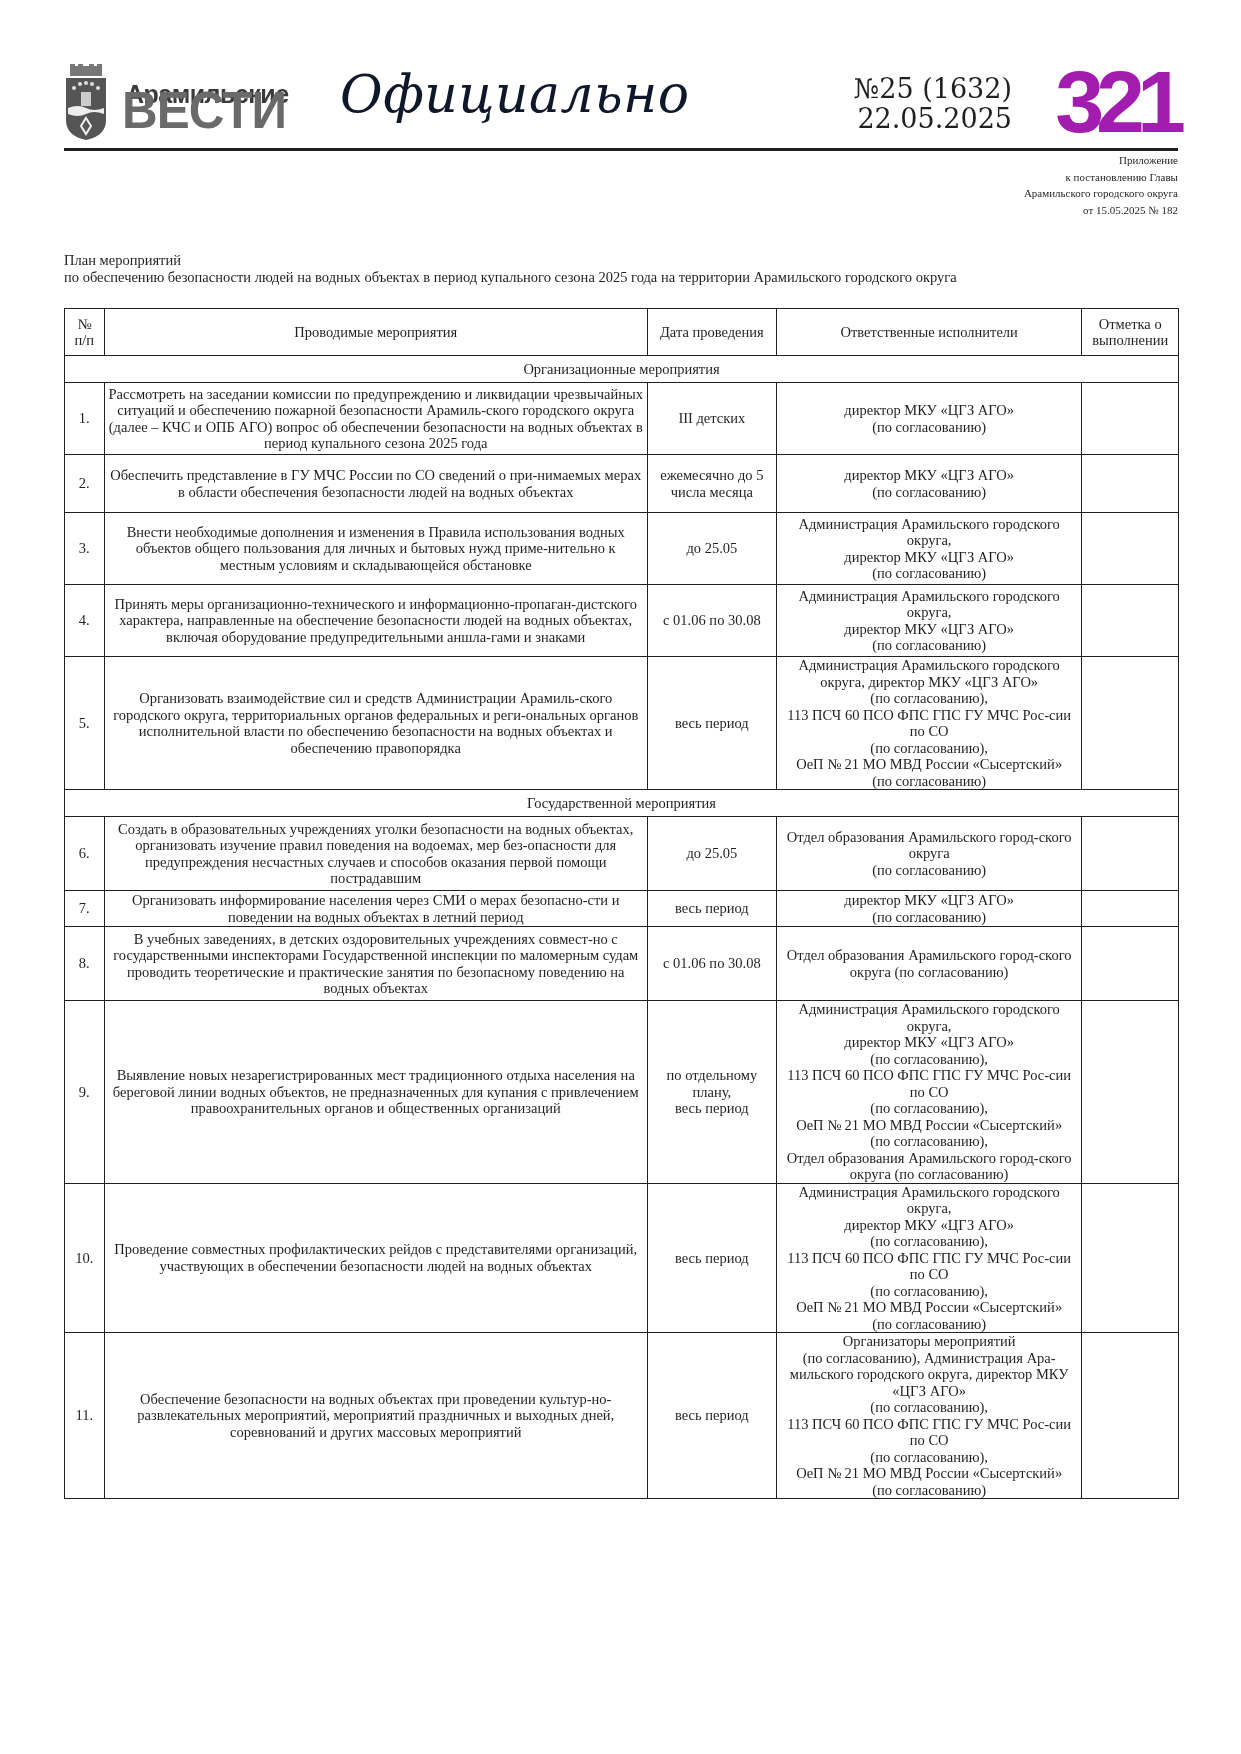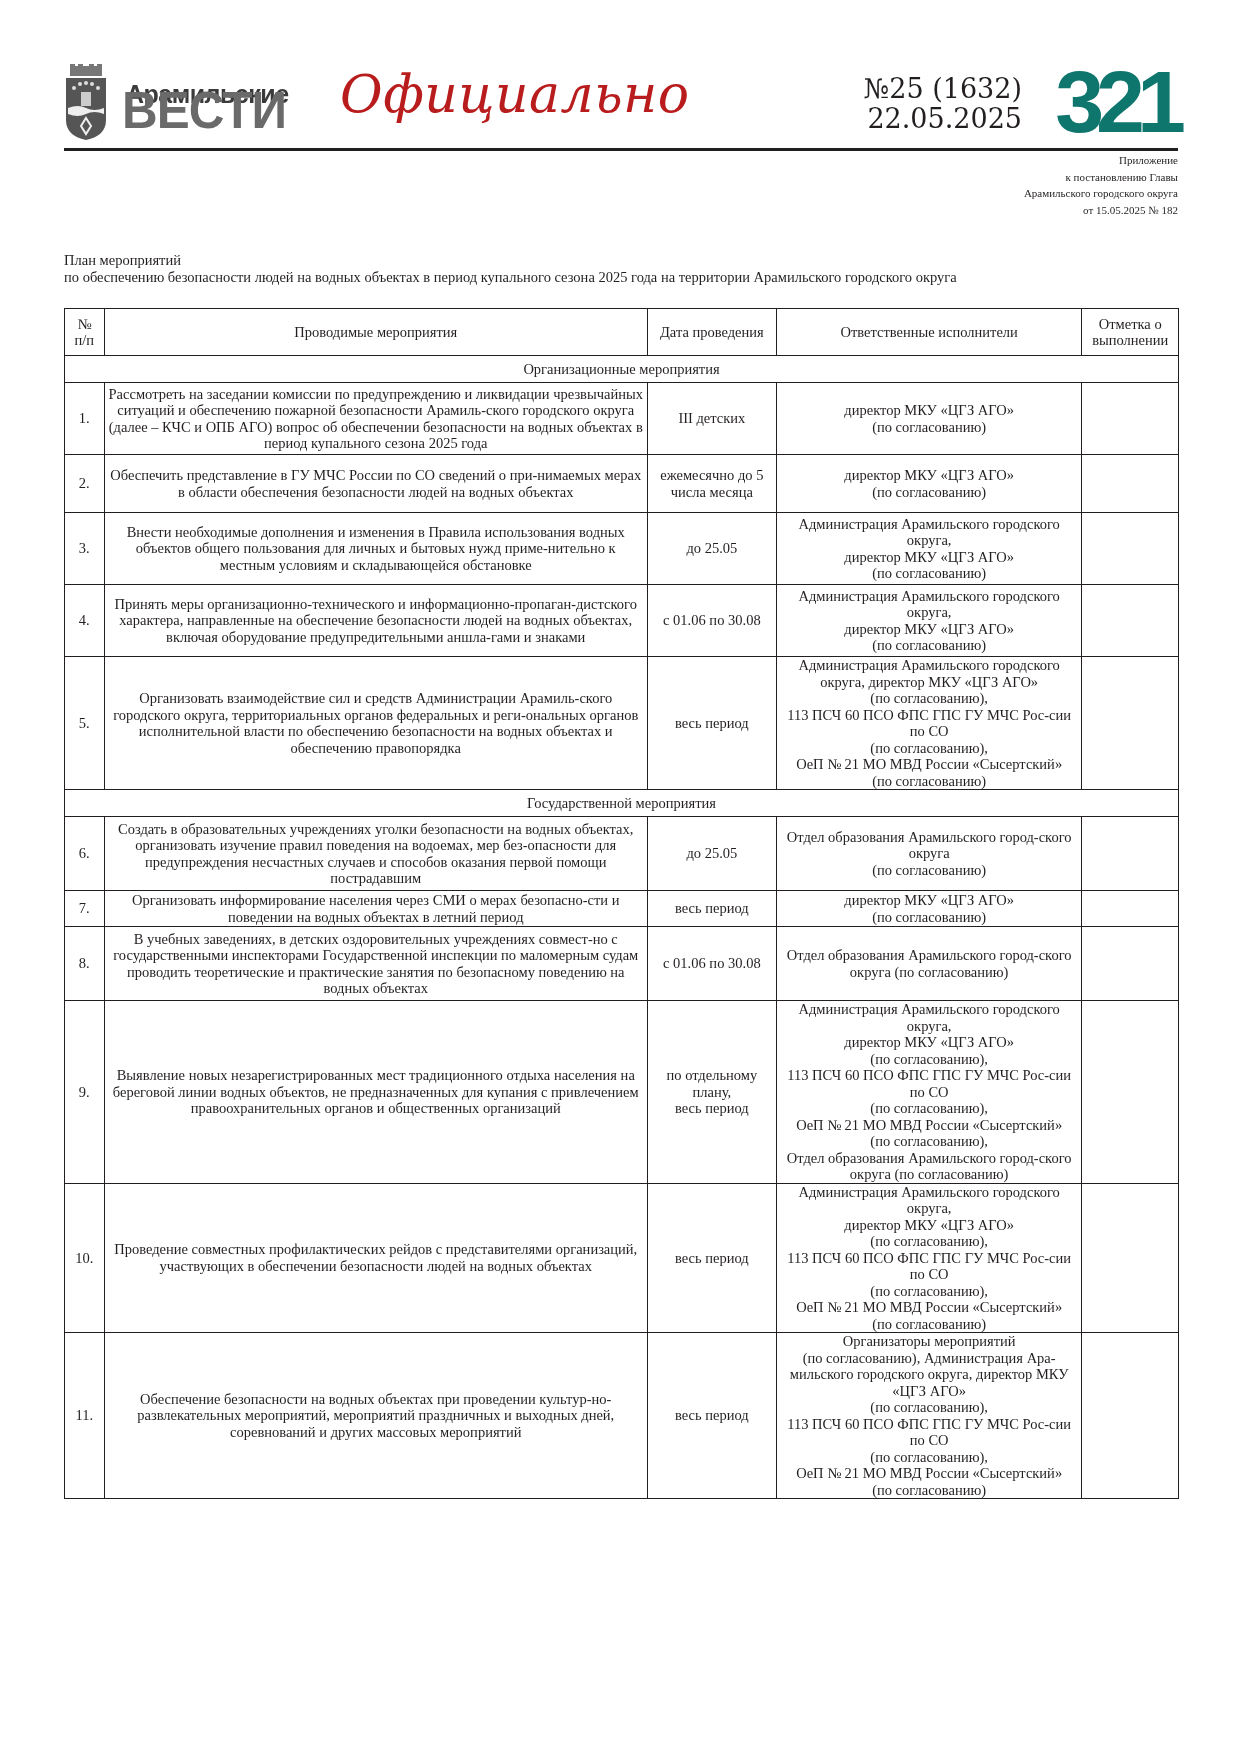--- a/index.html
+++ b/index.html
@@ -1,23 +1,23 @@
 <!DOCTYPE html>
 <html><head>
   <meta charset="utf-8">
   <style>
     html, body { margin: 0; padding: 0; background: #ffffff; }
     body { width: 1241px; height: 1754px; position: relative; overflow: hidden; color: #231f20; font-family: "Liberation Serif", serif; }
     .masthead { position: absolute; left: 64px; top: 60px; width: 1114px; height: 90px; }
     .crest { position: absolute; left: 0; top: 4px; width: 44px; height: 76px; }
     .brand-top { position: absolute; left: 62px; top: 2px; font-family: "Liberation Sans", sans-serif; font-size: 25px; font-weight: bold; letter-spacing: -0.5px; color: #3a3a3a; margin-top: 18px; }
     .brand-main { position: absolute; left: 58px; top: 24px; font-family: "Liberation Sans", sans-serif; font-size: 52px; font-weight: bold; letter-spacing: -1px; color: #6a6a6a; transform: scaleX(0.95); transform-origin: left; line-height: 1; }
-    .section-title { position: absolute; left: 276px; top: 8px; font-family: "DejaVu Serif", serif; font-style: italic; font-size: 52px; color: #b91c1c; line-height: 1; letter-spacing: 0.5px; }
-    .issue { position: absolute; right: 156px; top: 14px; text-align: right; font-family: "DejaVu Serif", serif; font-size: 27px; line-height: 30px; color: #231f20; }
-    .page-num { position: absolute; right: 0px; top: 2px; font-family: "Liberation Sans", sans-serif; font-weight: bold; font-size: 88px; line-height: 80px; letter-spacing: -8px; color: #0f766e; }
+    .section-title { position: absolute; left: 276px; top: 8px; font-family: "DejaVu Serif", serif; font-style: italic; font-size: 52px; color: #0f172a; line-height: 1; letter-spacing: 0.5px; }
+    .issue { position: absolute; right: 166px; top: 14px; text-align: right; font-family: "DejaVu Serif", serif; font-size: 27px; line-height: 30px; color: #231f20; }
+    .page-num { position: absolute; right: 0px; top: 2px; font-family: "Liberation Sans", sans-serif; font-weight: bold; font-size: 88px; line-height: 80px; letter-spacing: -8px; color: #a21caf; }
     .rule { position: absolute; left: 64px; top: 148px; width: 1114px; height: 3px; background: #1f1f1f; }
     .appendix { position: absolute; right: 63px; top: 152px; text-align: right; font-size: 11px; line-height: 16.5px; }
     .plan-title { position: absolute; left: 64px; top: 252px; width: 1114px; text-align: left; font-size: 14.5px; line-height: 17px; }
     table.plan { position: absolute; left: 64px; top: 308px; width: 1115px; border-collapse: collapse; font-size: 14.5px; line-height: 16.5px; }
     table.plan td, table.plan th { border: 1.5px solid #231f20; text-align: center; vertical-align: middle; padding: 0 2px; font-weight: normal; }
     table.plan th { height: 46px; }
     .c-num { width: 34px; }
     .c-act { width: 530px; }
     .c-date { width: 122px; }
     .c-resp { width: 296px; }

